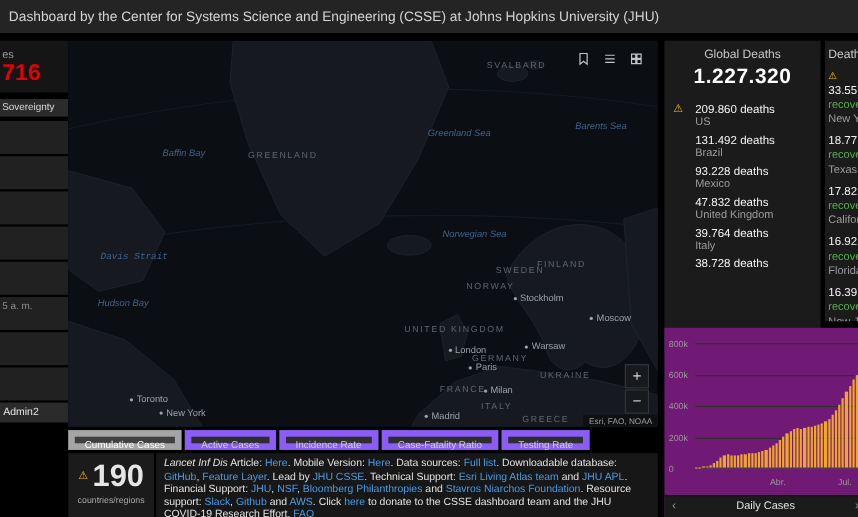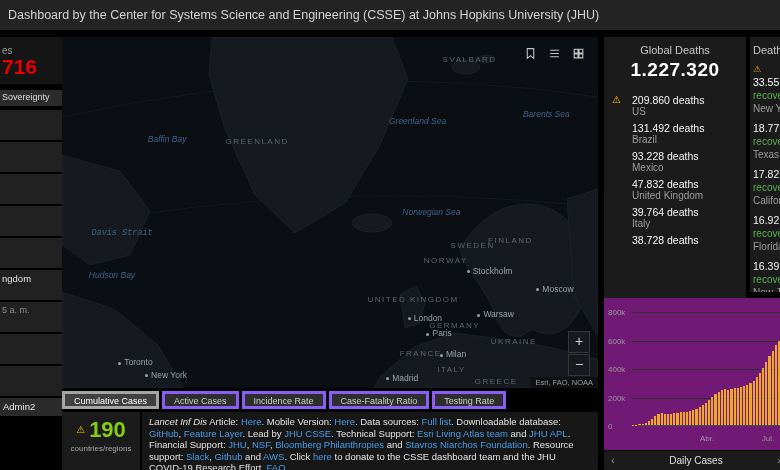--- a/index.html
+++ b/index.html
@@ -33,26 +33,26 @@
   .mlabel.city { color:#9aa2ab; font-size:8.5px; }
   .mlabel.city::before { content:""; display:inline-block; width:3px; height:3px; border-radius:50%; background:#9aa2ab; margin-right:3px; vertical-align:middle; }
   .map-tools { position:absolute; top:8px; right:12px; display:flex; gap:8px; }
   .tool { width:16px; height:16px; display:flex; align-items:center; justify-content:center; cursor:pointer; }
   .zoom { position:absolute; right:8px; bottom:12px; }
   .zoom .zbtn { width:22px; height:22px; background:#17191d; color:#cfd2d6; border:1px solid #33373d; font-size:14px; line-height:19px; text-align:center; cursor:pointer; }
   .zoom .zbtn + .zbtn { margin-top:1px; }
   .attrib { position:absolute; right:0; bottom:0; background:rgba(10,10,10,.65); color:#9b9b9b; font-size:7.5px; padding:1px 5px; }
   
   .tabsbar { position:absolute; left:62px; top:391px; width:536px; height:18px; display:flex; gap:3px; }
-  .tab { background:#2e2e2e; border:3px solid #8b5cf6; color:#cfcfcf; font-size:9px; padding:2px 9px 0; white-space:nowrap; cursor:pointer; }
+  .tab { background:#2e2e2e; border:6px solid #8b5cf6; color:#cfcfcf; font-size:9px; padding:2px 9px 0; white-space:nowrap; cursor:pointer; }
   .tab.active { background:#404040; color:#fff; border-color:#a5a5a5; }
   
   .countries-panel { position:absolute; left:62px; top:412px; width:78px; height:58px; background:#1b1b1b; }
   .cp-row { display:flex; align-items:center; justify-content:center; gap:4px; margin-top:7px; }
-  .cp-value { font-size:22px; font-weight:bold; color:#84cc16; line-height:1; }
+  .cp-value { font-size:28px; font-weight:bold; color:#e5e5e5; line-height:1; }
   .cp-label { font-size:8px; color:#a9a9a9; text-align:center; margin-top:3px; }
   .warn { color:var(--warning-yellow); font-size:10px; line-height:1; }
   
   .credits { position:absolute; left:142px; top:412px; width:456px; height:58px; background:#171717; padding:4px 7px; font-size:9.5px; line-height:1.22; color:#e3e3e3; overflow:hidden; }
   .credits .link { color:var(--link-blue); cursor:pointer; }
   .credits .italic { font-style:italic; }
   
   .gd-panel { position:absolute; left:604px; top:37px; width:142px; height:284px; background:#1b1b1b; }
   .gd-title { font-size:11px; color:#c7c7c7; text-align:center; padding-top:7px; }
   .gd-total { font-size:19px; font-weight:bold; color:#fff; text-align:center; margin-top:3px; letter-spacing:.5px; }
@@ -98,21 +98,20 @@
       <div class="lt-label">es</div>
       <div class="lt-value">716</div>
     </div>
     <div class="lt-tab">Sovereignty</div>
     <div class="lt-list" id="left-rows">
         <div class="lrow"></div>
         <div class="lrow"></div>
         <div class="lrow"></div>
         <div class="lrow"></div>
         <div class="lrow"></div>
-        <div class="lrow">ngdom</div>
         <div class="lrow muted">5 a. m.</div>
         <div class="lrow"></div>
         <div class="lrow"></div>
       </div>
     <div class="lt-bottom">Admin2</div>
   </div>
 
   <div class="map">
     <svg class="land" viewBox="0 0 536 351" preserveAspectRatio="none">
       <path d="M0,80 Q268,20 536,60" fill="none" stroke="#131a24" stroke-width="1"></path>

